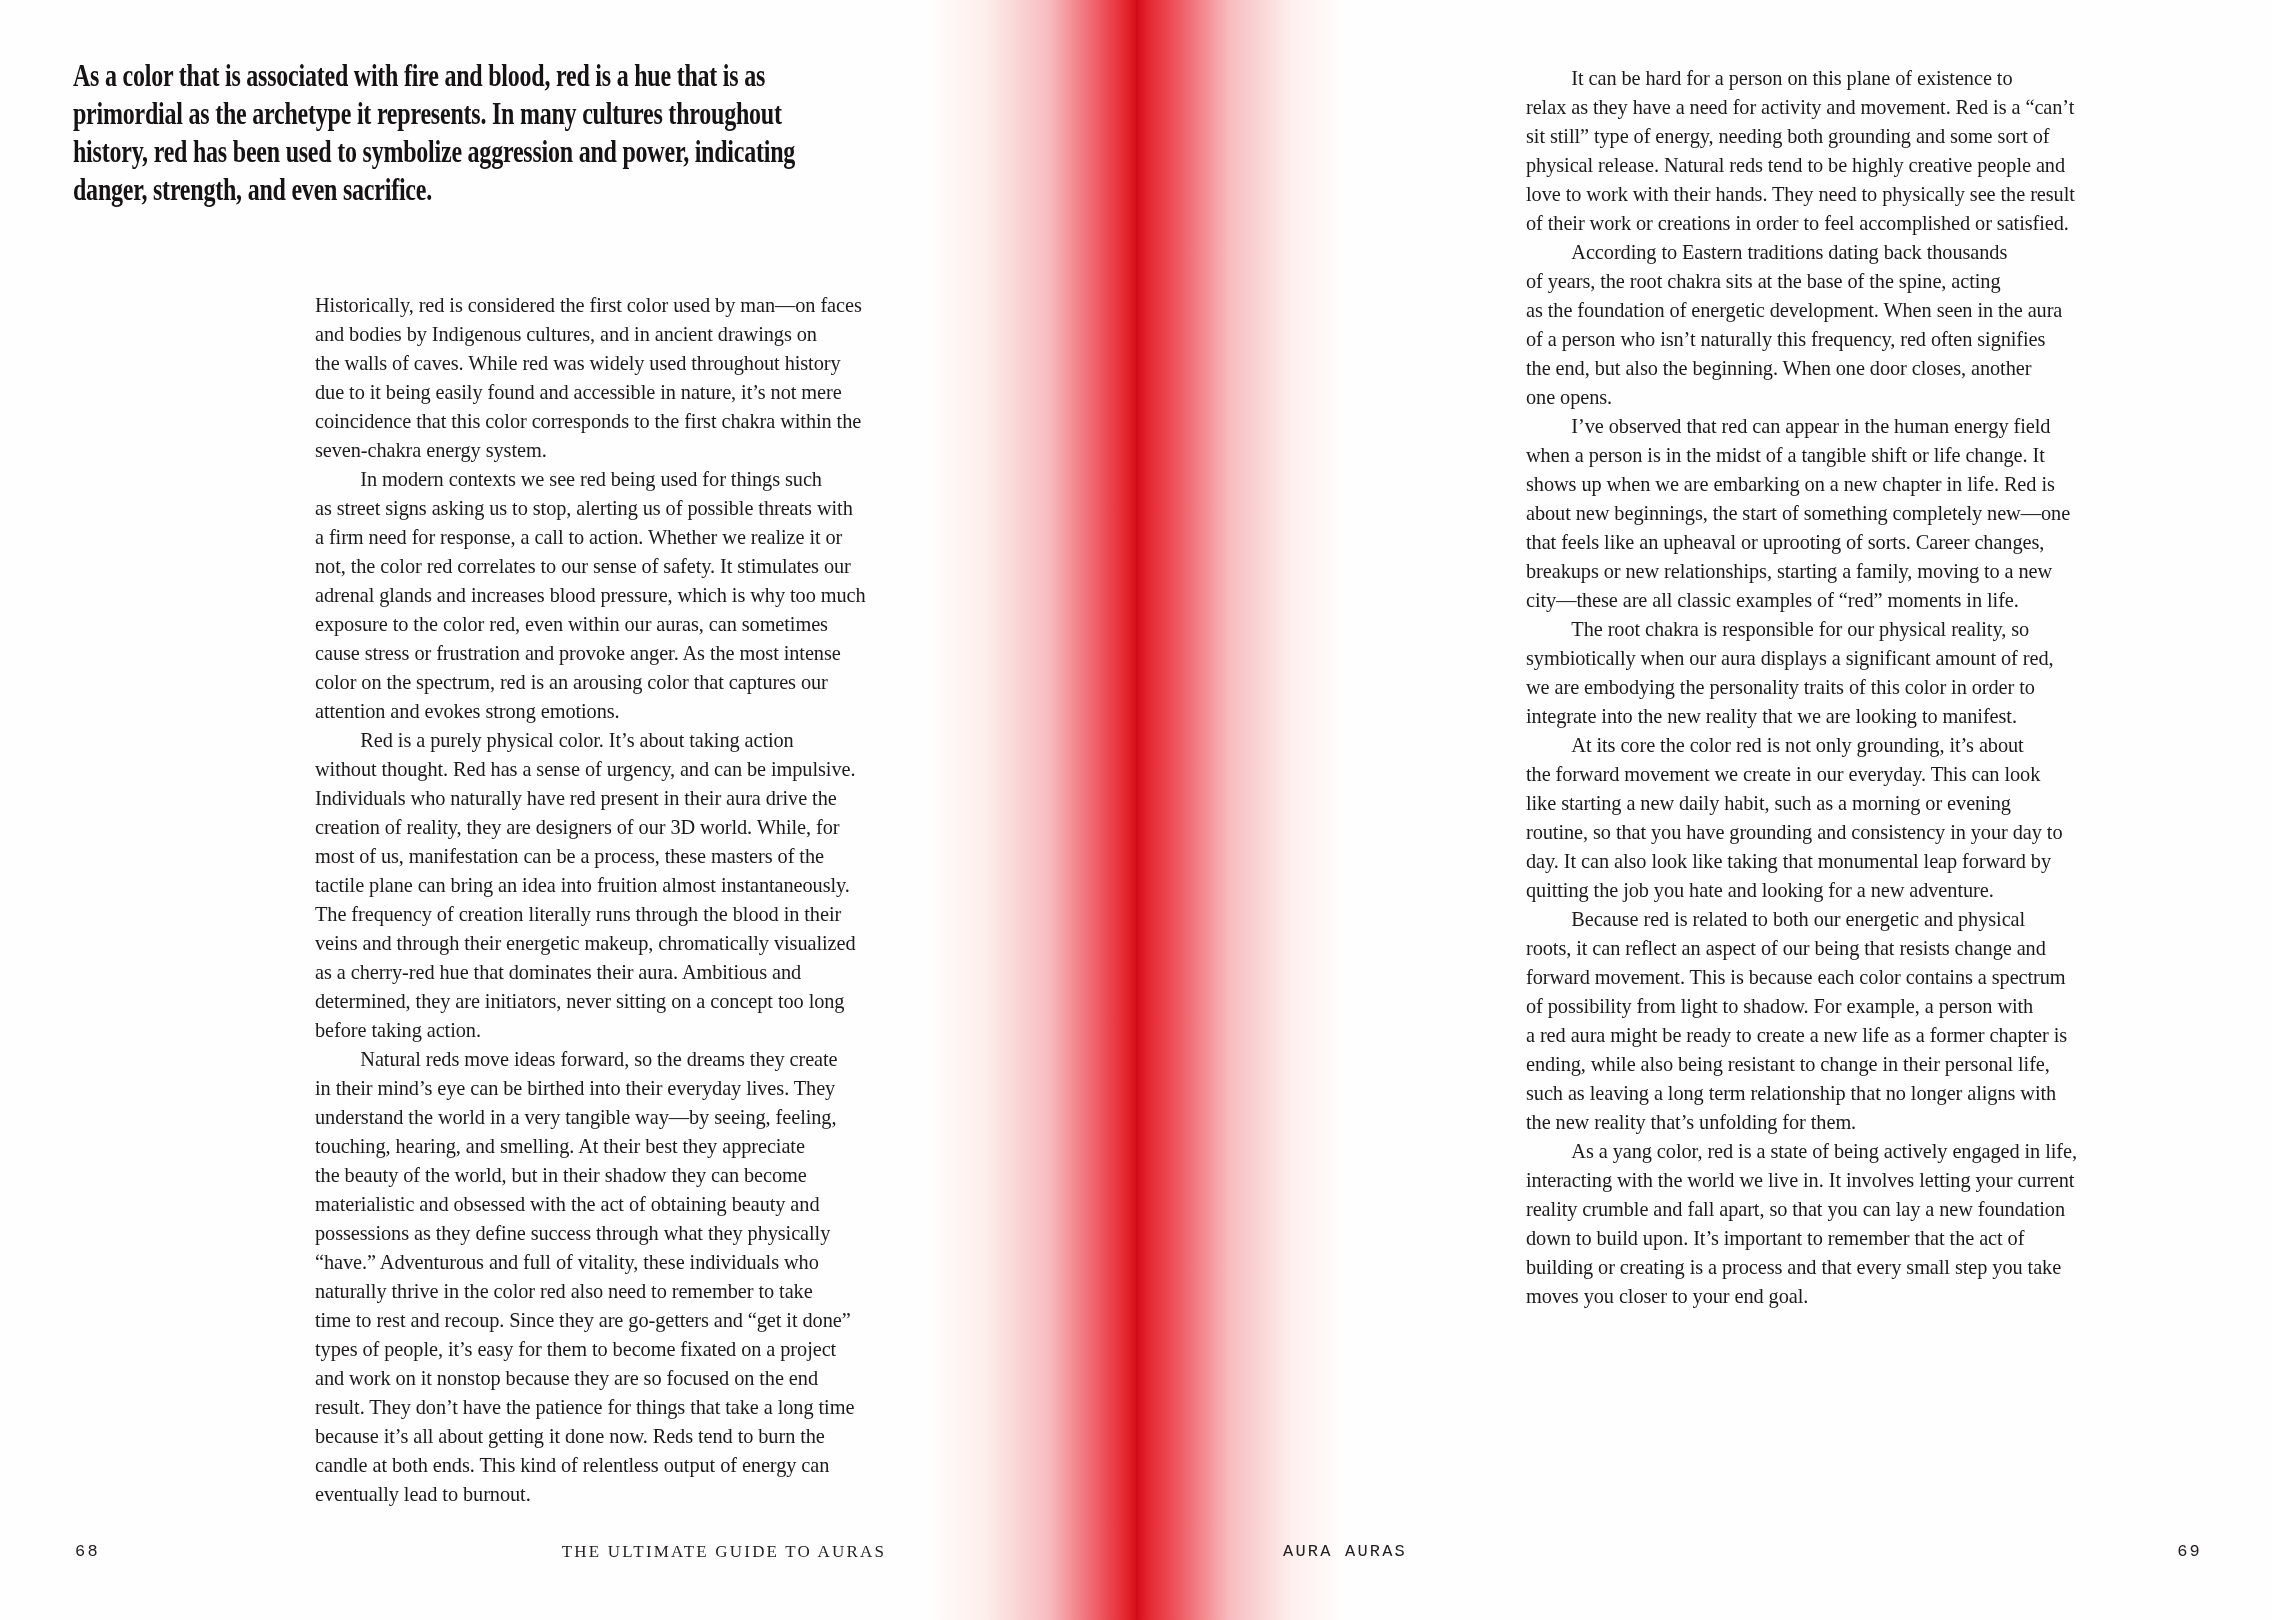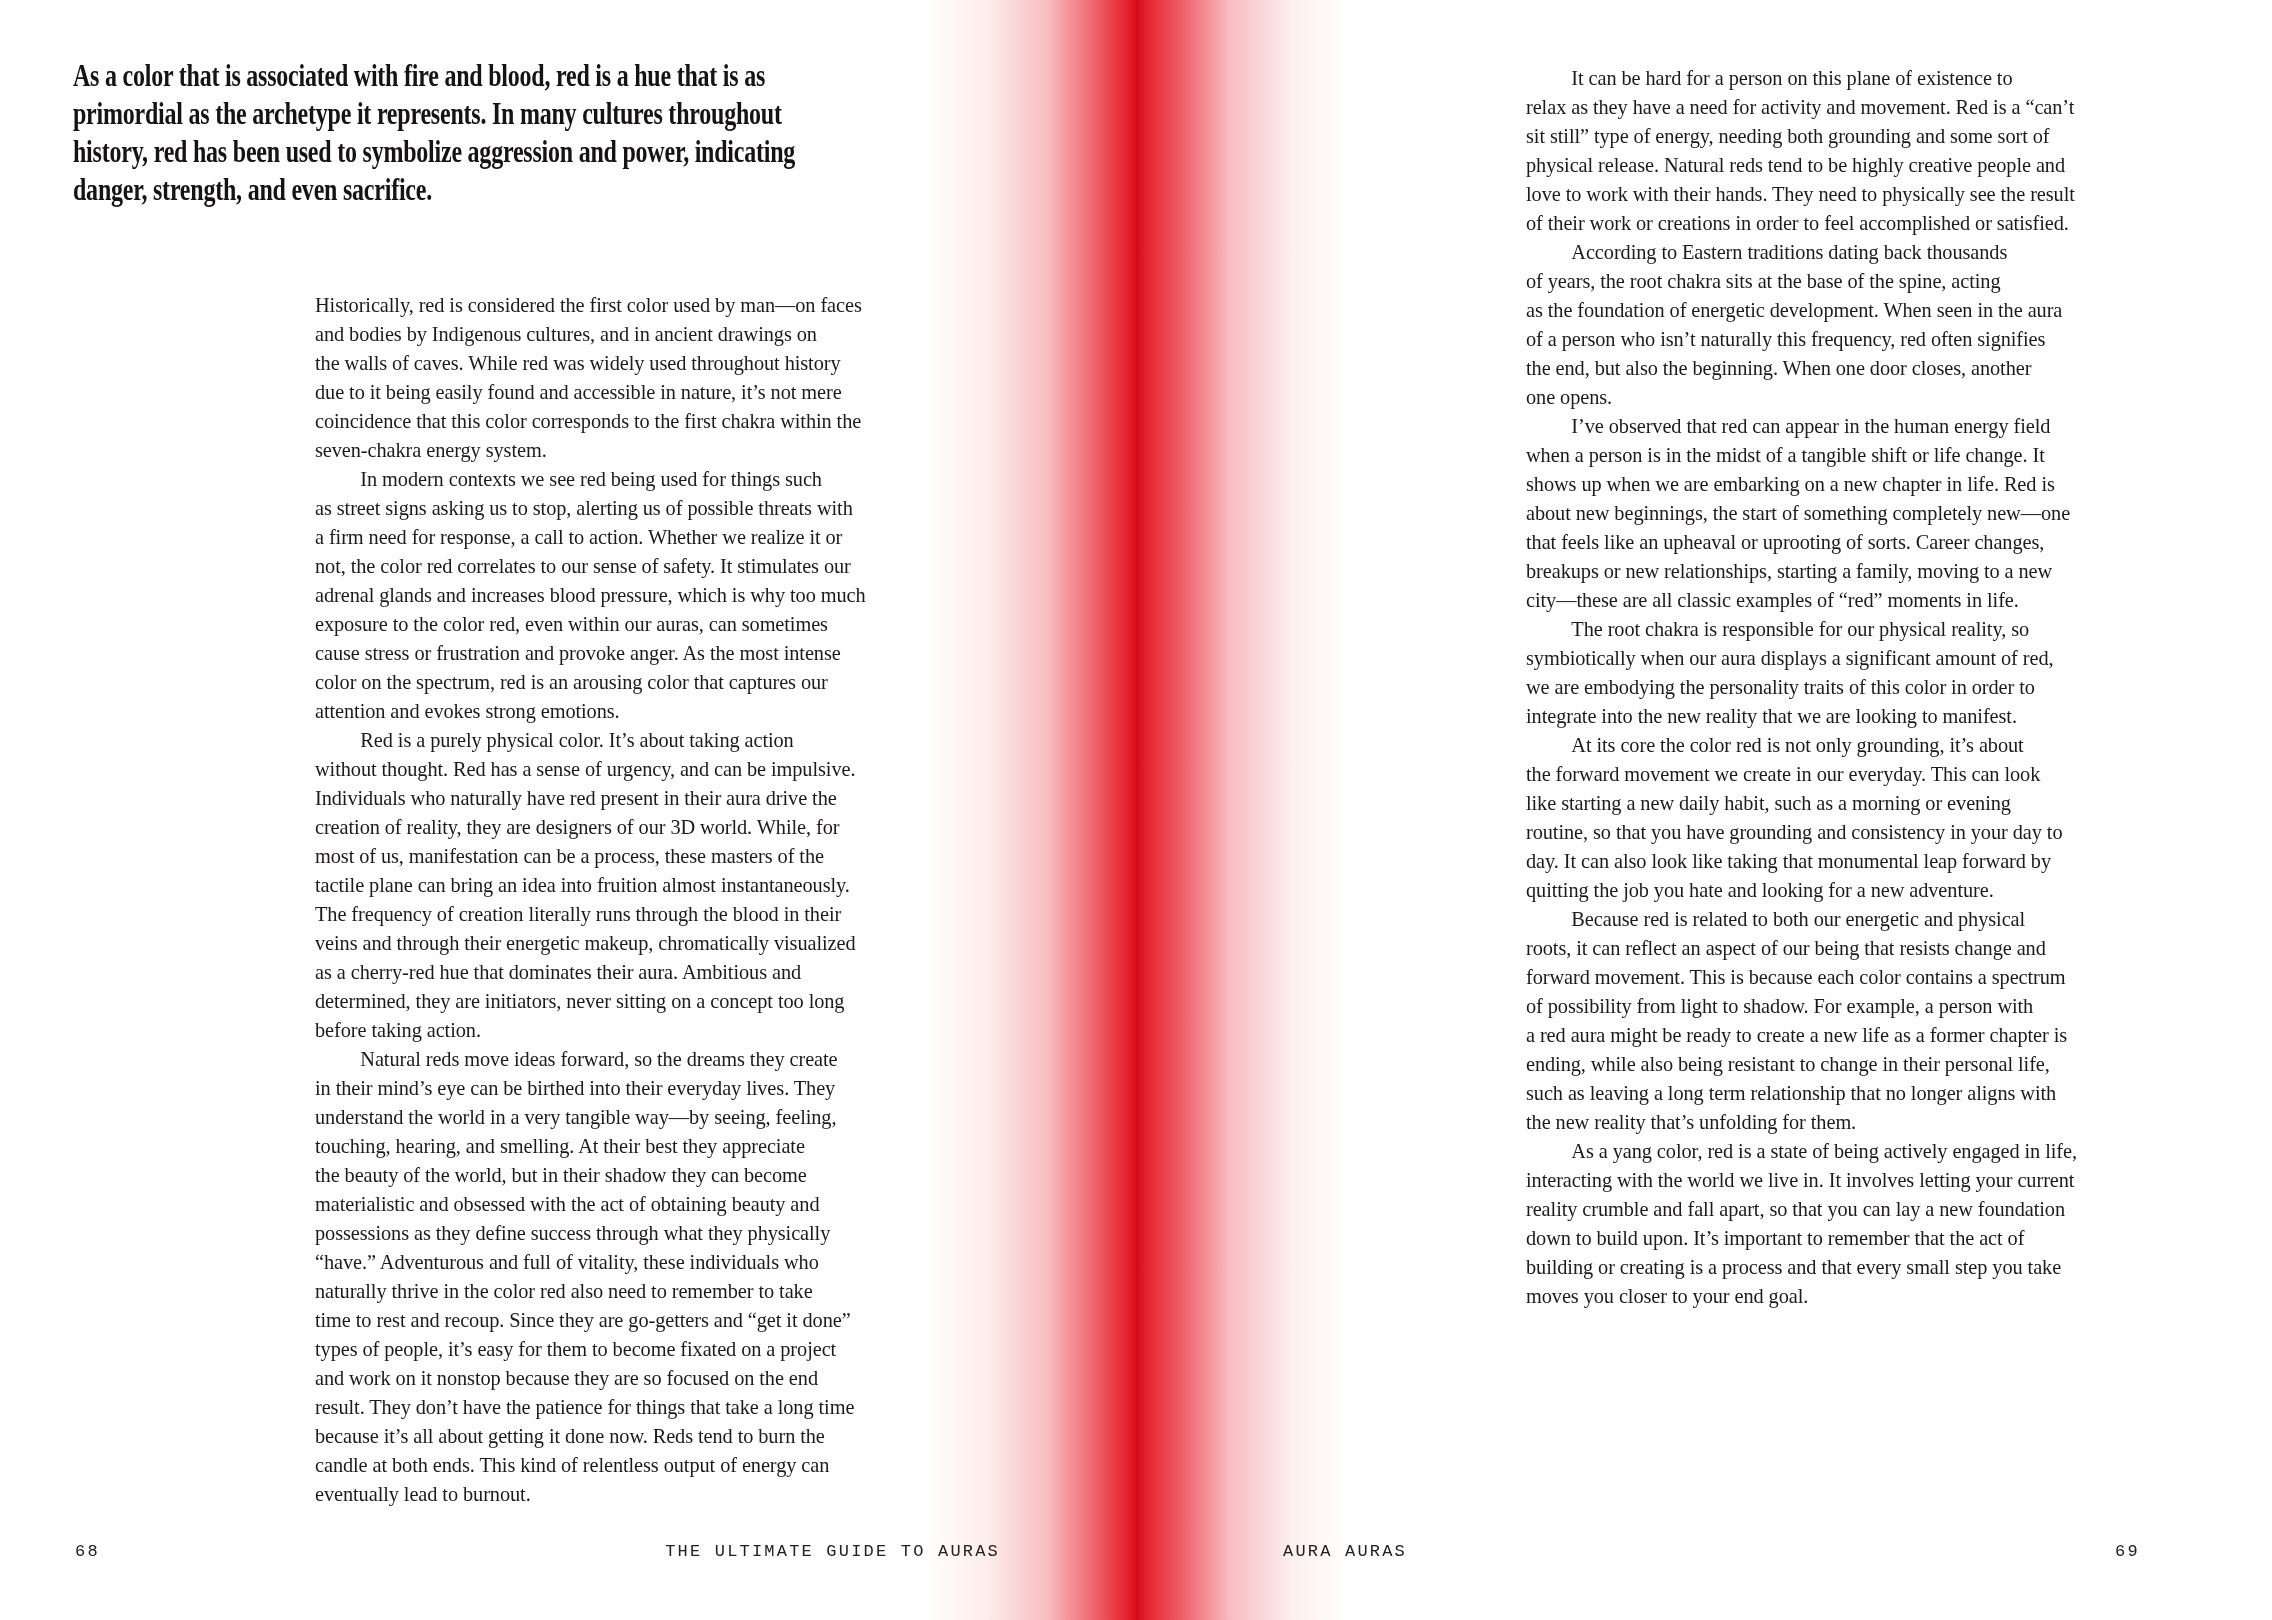--- a/index.html
+++ b/index.html
@@ -74,23 +74,23 @@
   .footer-item {
     position: absolute;
     top: 1542px;
     font-family: "Liberation Mono", monospace;
     font-size: 17px;
     letter-spacing: 2.2px;
     color: #232021;
     white-space: nowrap;
   }
   .footer-page-left   { left: 75px; }
-  .footer-run-title   { left: 388px; width: 612px; text-align: right; }
+  .footer-run-title   { left: 418px; width: 612px; text-align: center; font-family: Liberation Serif, serif; }
   .footer-section     { left: 1283px; }
-  .footer-page-right  { left: 2115px; width: 87px; text-align: left; }
+  .footer-page-right  { left: 2115px; width: 87px; text-align: right; }
 </style>
 </head>
 <body>
 
 <div>
 
   <div class="gutter-gradient"></div>
 
   <section>
     <h1 class="intro-heading">As a color that is associated with fire and blood, red is a hue that is as

